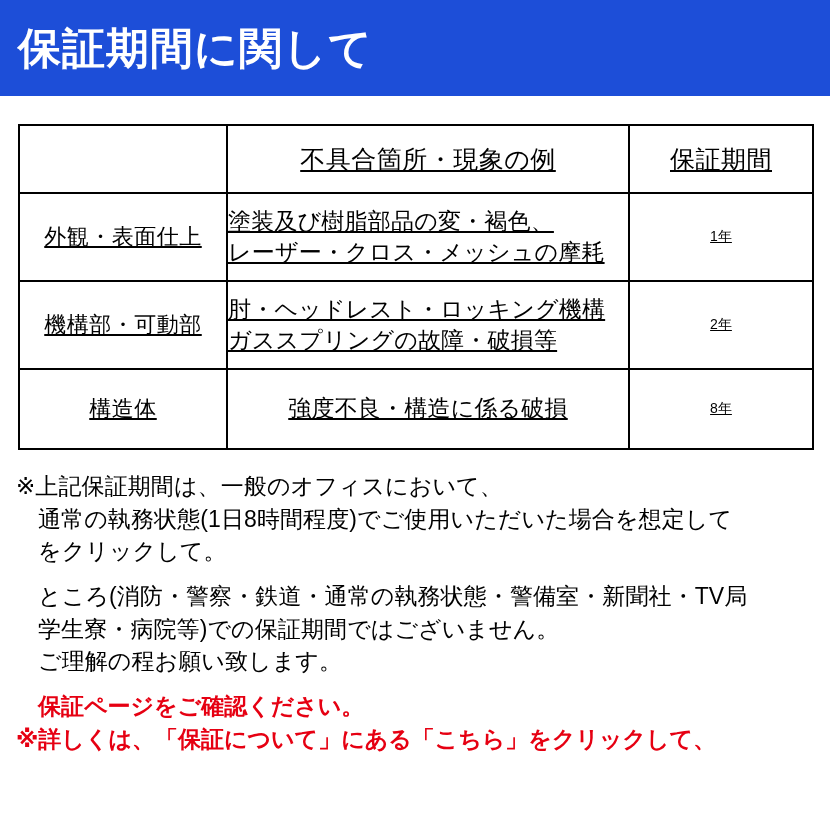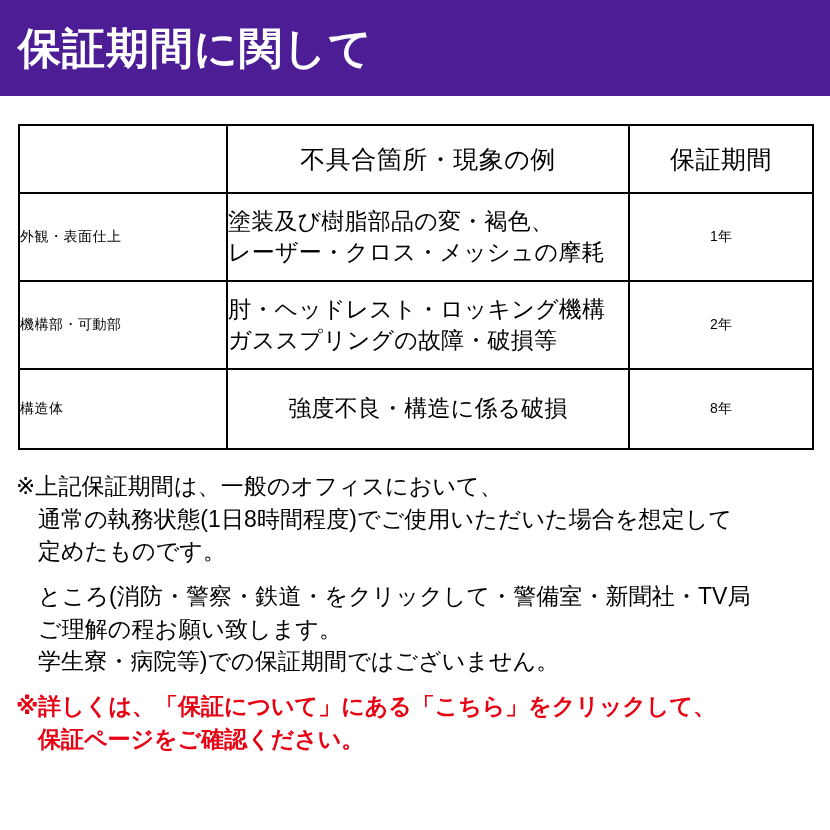--- a/index.html
+++ b/index.html
@@ -17,21 +17,21 @@
 
   .page {
     width: 830px;
     height: 830px;
     position: relative;
     box-sizing: border-box;
   }
 
   
   .header {
-    background: #4c1d95;
+    background: #1d4ed8;
     height: 96px;
     display: flex;
     align-items: center;
     padding: 0 18px;
     box-sizing: border-box;
   }
   .header-title {
     color: #ffffff;
     font-size: 43px;
     font-weight: bold;
@@ -41,20 +41,21 @@
 
   
   .table-wrap {
     padding: 28px 18px 0 18px;
     box-sizing: border-box;
   }
   table.warranty {
     border-collapse: collapse;
     width: 794px;
     table-layout: fixed;
+    text-decoration: underline;
   }
   table.warranty td, table.warranty th {
     border: 2px solid #000000;
     padding: 0;
     vertical-align: middle;
     font-weight: normal;
   }
   .col-cat { width: 208px; }
   .col-desc { width: 402px; }
   .col-term { width: 184px; }
@@ -63,21 +64,22 @@
     height: 66px;
     text-align: center;
     font-size: 25px;
     letter-spacing: 0.5px;
   }
   .hdr-blank {
     background: #ffffff;
   }
 
   .cat-cell {
-    font-size: 14px;
+    text-align: center;
+    font-size: 22px;
     letter-spacing: 0.5px;
     padding: 4px 2px;
   }
   .desc-cell {
     font-size: 23px;
     line-height: 1.35;
     padding: 10px 10px 10px 14px;
     letter-spacing: 0.2px;
   }
   .desc-cell .line { display: block; white-space: nowrap; }
@@ -165,29 +167,29 @@
         </tr>
       </tbody>
     </table>
   </div>
 
   <div class="notes">
 
     <div class="note-block">
       <span class="note-line">※上記保証期間は、一般のオフィスにおいて、</span>
       <span class="note-line indent1">通常の執務状態(1日8時間程度)でご使用いただいた場合を想定して</span>
-      <span class="note-line indent1">定めたものです。</span>
+      <span class="note-line indent1">をクリックして。</span>
     </div>
 
     <div class="note-block">
-      <span class="note-line indent1">ところ(消防・警察・鉄道・をクリックして・警備室・新聞社・TV局</span>
+      <span class="note-line indent1">ところ(消防・警察・鉄道・通常の執務状態・警備室・新聞社・TV局</span>
+      <span class="note-line indent1">学生寮・病院等)での保証期間ではございません。</span>
       <span class="note-line indent1">ご理解の程お願い致します。</span>
-      <span class="note-line indent1">学生寮・病院等)での保証期間ではございません。</span>
     </div>
 
     <div class="note-block note-red">
+      <span class="note-line indent1">保証ページをご確認ください。</span>
       <span class="note-line">※詳しくは、「保証について」にある「こちら」をクリックして、</span>
-      <span class="note-line indent1">保証ページをご確認ください。</span>
     </div>
 
   </div>
 
 </div>
 
 </body></html>

